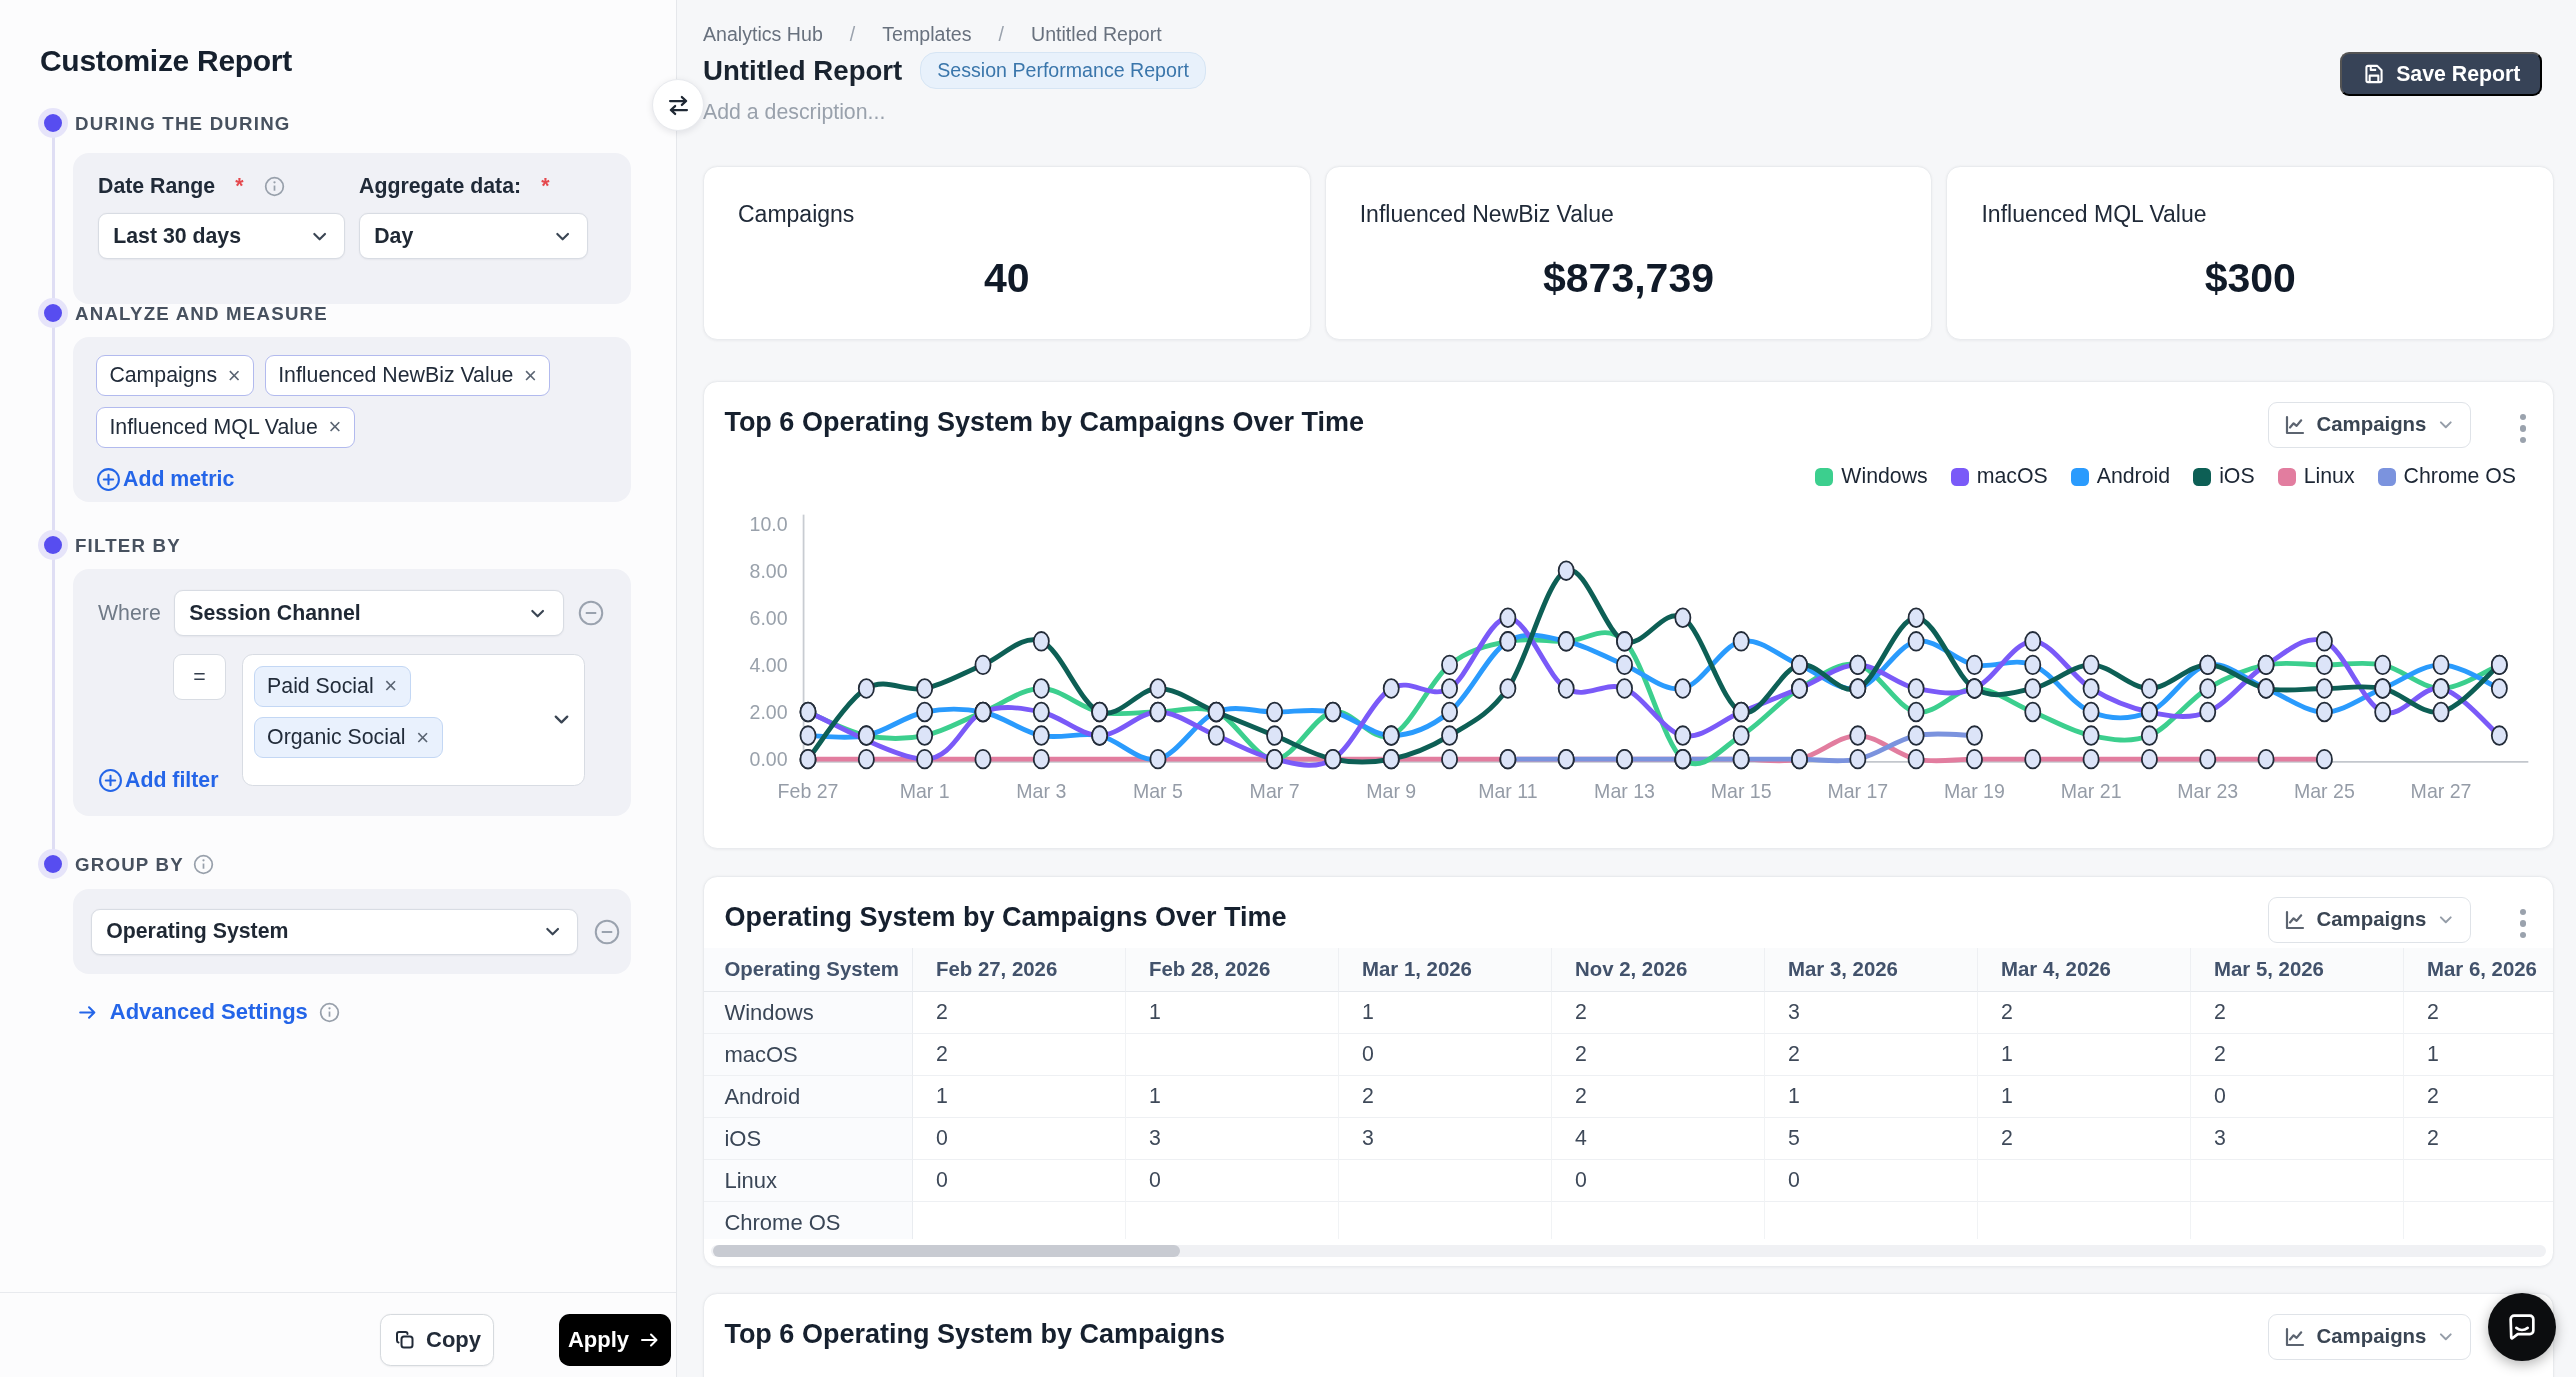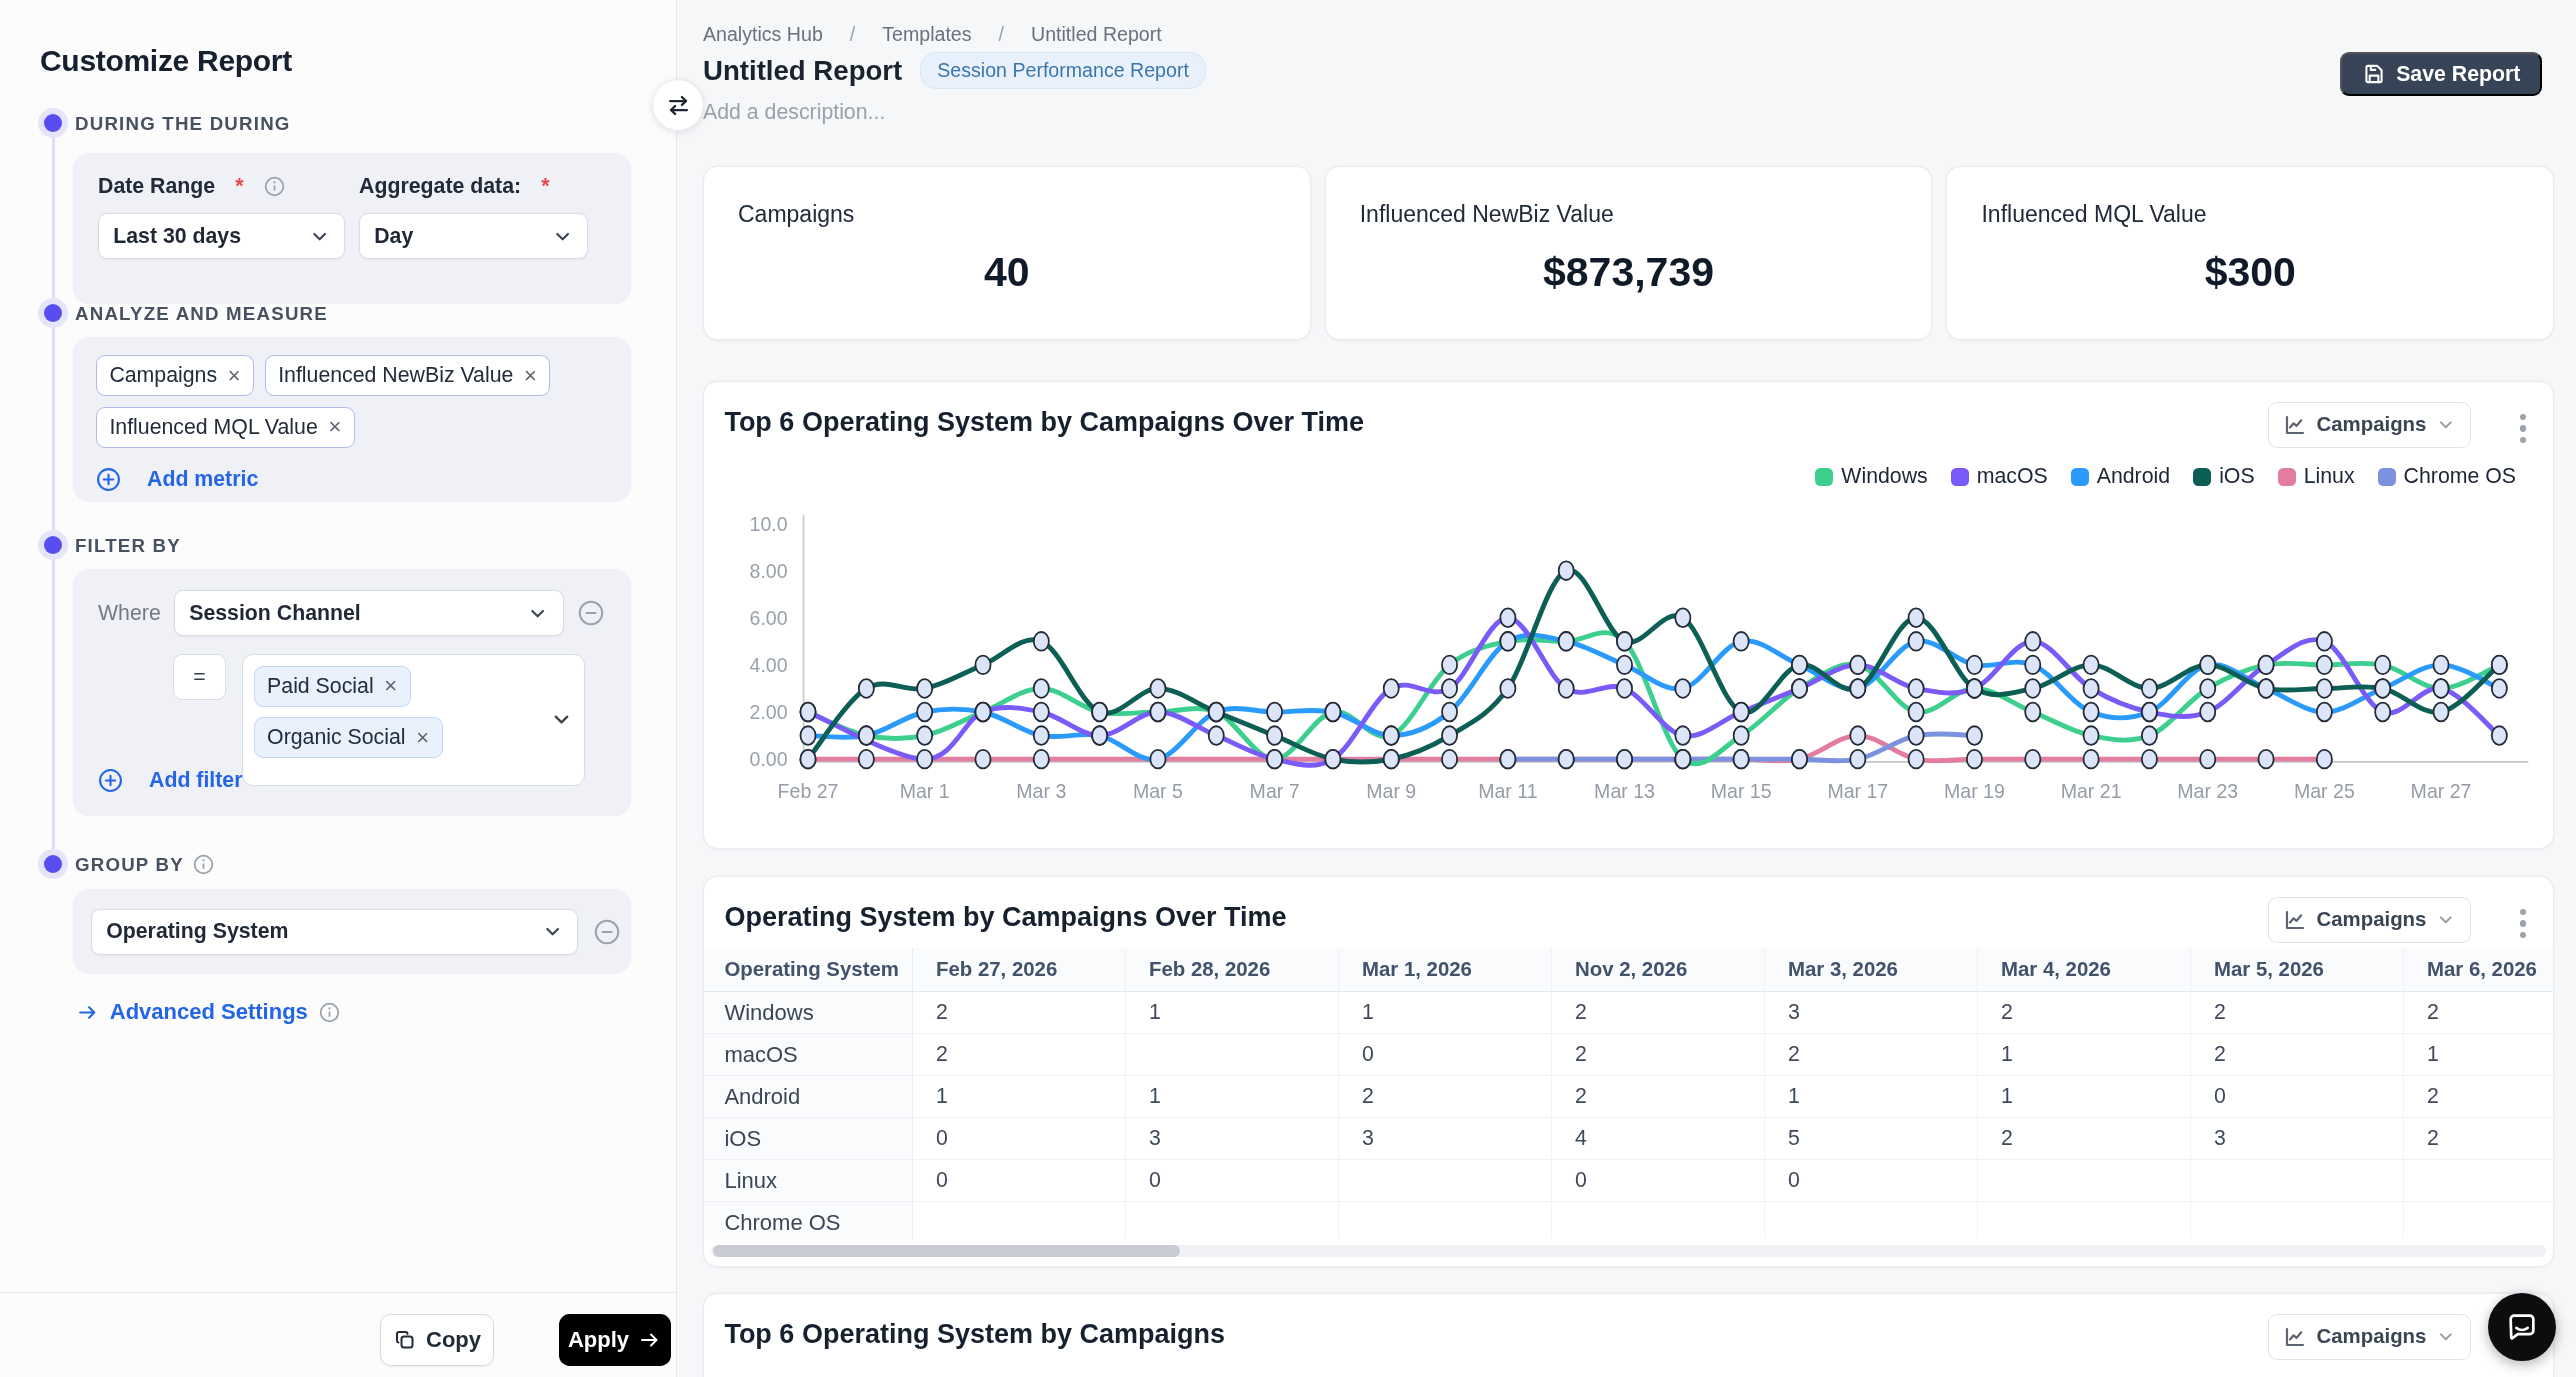--- a/index.html
+++ b/index.html
@@ -19,21 +19,21 @@
   .f-label { display:flex; align-items:center; gap:20px; font-size:21.3px; font-weight:bold; color:#202a38; }
   .star { color:#e5484d; font-weight:bold; }
   .select { background:#fff; border:0.9px solid #d8dce3; border-radius:9px; height:46px; display:flex; align-items:center; padding:0 14.2px; font-size:21.3px; font-weight:bold; color:#1f2834; box-shadow:0 0.9px 1.8px rgba(16,24,40,.05); cursor:pointer; }
   .select .val { flex:1; overflow:hidden; white-space:nowrap; }
   .chev { flex:0 0 auto; }
 
   .chips { display:flex; flex-wrap:wrap; gap:10.7px; }
   .chip { display:inline-flex; align-items:center; gap:10.7px; height:41px; padding:0 12.4px; background:#fff; border:1.3px solid #b2baee; border-radius:9px; font-size:21.3px; color:#222c3a; }
   .chip.blue { background:#e9f1fd; border-color:#c3d7f4; }
   .chip-x { color:#5a6472; font-size:22px; line-height:1; cursor:pointer; }
-  .add-link { display:inline-flex; gap:26px; color:#2465e8; font-size:21.3px; font-weight:bold; cursor:pointer; }
+  .add-link { display:inline-flex; gap:2px; color:#2465e8; font-size:21.3px; font-weight:bold; cursor:pointer; }
 
   .where-row { position:absolute; left:25px; top:21.3px; display:flex; align-items:center; width:508px; }
   .where-label { width:76px; font-size:21.3px; color:#707a87; }
   .minus-btn { margin-left:12.4px; cursor:pointer; display:flex; }
   .eq-box { position:absolute; left:100px; top:85px; width:53px; height:46px; background:#fff; border:0.9px solid #d8dce3; border-radius:9px; display:flex; align-items:center; justify-content:center; font-size:21.3px; color:#333d4c; }
   .multi-box { position:absolute; left:169px; top:85px; width:343px; min-height:132px; background:#fff; border:0.9px solid #d8dce3; border-radius:10.7px; padding:10.7px 39px 10.7px 10.7px; display:flex; flex-direction:column; align-items:flex-start; gap:9px; }
   .multi-chev { position:absolute; right:10.7px; top:53px; }
 
   .advanced { position:absolute; left:75px; top:999px; display:flex; align-items:center; gap:9.8px; color:#2465e8; font-size:22px; font-weight:bold; cursor:pointer; }
   .sb-divider { position:absolute; left:0; right:0; top:1292px; height:0.9px; background:#e8eaee; }
@@ -50,21 +50,21 @@
   .bc-item { cursor:pointer; }
   .title-row { position:absolute; left:25px; top:52px; display:flex; align-items:center; gap:18px; }
   .page-title { font-size:27.6px; font-weight:bold; color:#19232f; cursor:text; }
   .badge { padding:6.2px 16px; border-radius:16px; background:#e8f1fb; border:0.9px solid #d6e5f4; color:#3a76ab; font-size:19.6px; }
   .description { position:absolute; left:25px; top:100px; font-size:21.3px; color:#99a1ac; cursor:text; }
   .save-btn { position:absolute; right:34px; top:52px; height:44px; padding:0 19.6px; border-radius:9px; background:#374357; color:#fff; font-size:21.3px; font-weight:bold; }
 
   .kpi-row { position:absolute; left:25px; top:166px; width:1851px; display:flex; gap:14.2px; }
   .kpi-card { flex:1; height:174px; background:#fff; border:0.9px solid #e9ebee; border-radius:14.2px; position:relative; box-shadow:0 0.9px 2.7px rgba(16,24,40,.05); }
   .kpi-label { position:absolute; left:34px; top:34px; font-size:23px; color:#202a38; }
-  .kpi-value { position:absolute; left:0; right:0; top:82px; text-align:center; font-size:41px; font-weight:bold; color:#101a28; }
+  .kpi-value { position:absolute; left:0; right:0; top:88px; text-align:center; font-size:41px; font-weight:bold; color:#101a28; }
 
   .card { position:absolute; left:25px; width:1851px; background:#fff; border:0.9px solid #e9ebee; border-radius:14.2px; box-shadow:0 0.9px 2.7px rgba(16,24,40,.05); }
   #chart-card { top:381px; height:468px; }
   #table-card { top:876px; height:391px; overflow:hidden; }
   #bottom-card { top:1293px; height:196px; }
   .card-title { position:absolute; left:20.4px; top:25px; font-size:27px; font-weight:bold; color:#16202e; }
   .selector-btn { position:absolute; right:82px; top:19.6px; height:46px; padding:0 14.2px; background:#fff; border:0.9px solid #dfe3e8; border-radius:9px; display:flex; align-items:center; gap:9.8px; font-size:20.4px; font-weight:bold; color:#3a4553; cursor:pointer; }
   .kebab { position:absolute; right:23px; top:28.4px; display:flex; flex-direction:column; gap:5.3px; padding:3.6px; cursor:pointer; }
   .kebab i { width:6.2px; height:6.2px; border-radius:50%; background:#9aa2ad; }
   .legend { position:absolute; right:37px; top:82px; display:flex; align-items:center; gap:23px; }

